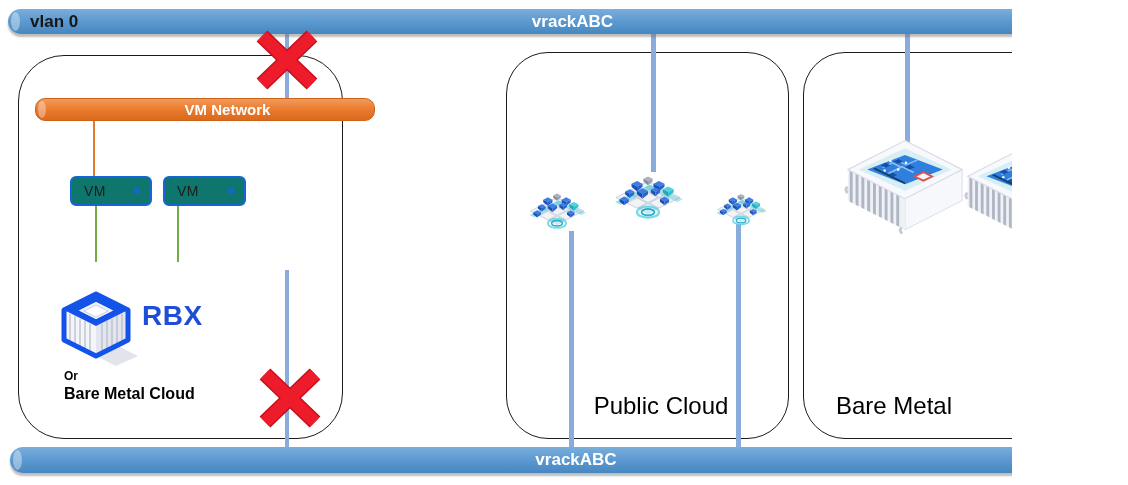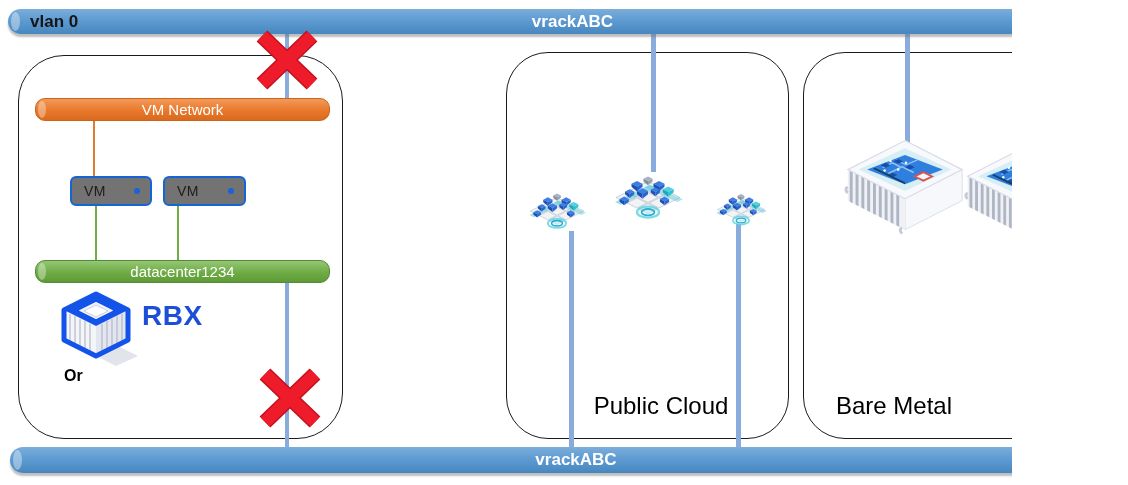--- a/index.html
+++ b/index.html
@@ -34,49 +34,49 @@
   }
   
   .vline{position:absolute;background:#8AACDC;z-index:2;}
   .vline.thin{width:4px;} .vline.mid{width:5px;}
   .oline{position:absolute;width:2px;background:#E07B2F;z-index:2;}
   .gline{position:absolute;width:2px;background:#70AD47;z-index:2;}
   
   .netbar{
     position:absolute;left:35px;width:293px;height:21px;border-radius:10px;z-index:3;
     display:flex;align-items:center;justify-content:center;
-    font-size:15px;font-weight:400;color:#fff;
+    font-size:15px;font-weight:700;color:#fff;padding-left:45px;
   }
   .netbar::before{
     content:"";position:absolute;left:2px;top:2px;bottom:2px;width:8px;
     border-radius:50%;background:rgba(255,255,255,.35);
   }
   .netbar-orange{top:98px;background:linear-gradient(180deg,#F29A5B 0%,#E9782B 55%,#D96A1E 100%);border:1px solid #CE6318;}
   .netbar-green{top:260px;background:linear-gradient(180deg,#94C674 0%,#6FAC45 55%,#5E9B37 100%);border:1px solid #548B34;}
   
   .vmbox{
-    position:absolute;top:176px;height:30px;z-index:3;background:#737373;
+    position:absolute;top:176px;height:30px;z-index:3;background:#0f766e;
     border:2.5px solid #1565D6;border-radius:6px;box-sizing:border-box;
     display:flex;align-items:center;
   }
   .vmbox-1{left:70px;width:82px;} .vmbox-2{left:163px;width:83px;}
   .vmbox .vm-label{margin-left:12px;font-size:14px;font-weight:400;color:#1c1c1c;letter-spacing:.5px;}
   .vmbox .vm-dot{position:absolute;right:10px;top:50%;margin-top:-3px;width:6px;height:6px;border-radius:50%;background:#1565D6;}
   
   .redx{position:absolute;z-index:6;}
   
   .icon{position:absolute;z-index:4;}
   
   .site-code{
     position:absolute;left:142px;top:300px;z-index:4;
     font-size:28px;font-weight:700;color:#1d4ed8;letter-spacing:.5px;
   }
   .caption{position:absolute;left:64px;top:368px;z-index:4;color:#000;}
   .caption .cap-l1{font-size:16px;font-weight:700;line-height:20px;}
-  .caption .cap-l2{font-size:16px;font-weight:700;line-height:16px;}
+  .caption .cap-l2{font-size:12px;font-weight:700;line-height:16px;}
   .caption .cap-l3{font-size:16px;font-weight:700;line-height:20px;}
   .panel-label{position:absolute;z-index:4;font-size:24px;font-weight:400;color:#000;}
   .label-public{left:556px;top:392px;width:210px;text-align:center;}
   .label-baremetal{left:836px;top:392px;}
 </style>
 </head>
 <body>
 
 <div class="stage">
 
@@ -111,23 +111,20 @@
 
   <div class="vmbox vmbox-1">
     <span class="vm-label">VM</span>
     <span class="vm-dot"></span>
   </div>
   <div class="vmbox vmbox-2">
     <span class="vm-label">VM</span>
     <span class="vm-dot"></span>
   </div>
 
-  <div class="netbar netbar-green">
-    <span>datacenter1234</span>
-  </div>
 
   <svg class="icon" style="left:54px;top:288px;" width="84" height="86" viewBox="0 0 84 86">
     <polygon points="34,64 62,78 84,68 56,54" fill="#DCDFE8" opacity="0.85"></polygon>
     <polygon points="10,22 42,6 74,22 74,52 42,68 10,52" fill="#F4F5F9"></polygon>
     <g stroke="#C3C8D4" stroke-width="1.6">
       <line x1="16" y1="26" x2="16" y2="56"></line>
         <line x1="21" y1="28" x2="21" y2="59"></line>
       <line x1="26" y1="31" x2="26" y2="61"></line>
         <line x1="31" y1="33" x2="31" y2="64"></line>
       <line x1="36" y1="36" x2="36" y2="66"></line>
@@ -143,20 +140,21 @@
     <path d="M42,6 L74,22 L42,38 L10,22 Z M42,14 L25,22.5 L42,31 L59,22.5 Z" fill="#1353E9" fill-rule="evenodd"></path>
     <polygon points="42,14 59,22.5 42,31 25,22.5" fill="#EDF0F6"></polygon>
     <polygon points="42,17 54,23 42,29 30,23" fill="#FFFFFF" stroke="#CBD1DE" stroke-width="1"></polygon>
     <path d="M10,22 L42,6 L74,22 L74,52 L42,68 L10,52 Z" fill="none" stroke="#1353E9" stroke-width="5" stroke-linejoin="round"></path>
   </svg>
 
   <div class="site-code">RBX</div>
 
   <div class="caption">
     <div class="cap-l2">Or</div>
+    <div class="cap-l3">Bare Metal Cloud</div>
   </div>
 
   <svg class="redx" style="left:252px;top:28px;" width="70" height="64" viewBox="0 0 70 64">
     <g stroke-linecap="butt">
       <line x1="10" y1="8" x2="60" y2="56" stroke="#C40F1E" stroke-width="15.5"></line>
       <line x1="60" y1="8" x2="10" y2="56" stroke="#C40F1E" stroke-width="15.5"></line>
       <line x1="10" y1="8" x2="60" y2="56" stroke="#EE1B2A" stroke-width="12.5"></line>
       <line x1="60" y1="8" x2="10" y2="56" stroke="#EE1B2A" stroke-width="12.5"></line>
     </g>
   </svg>

